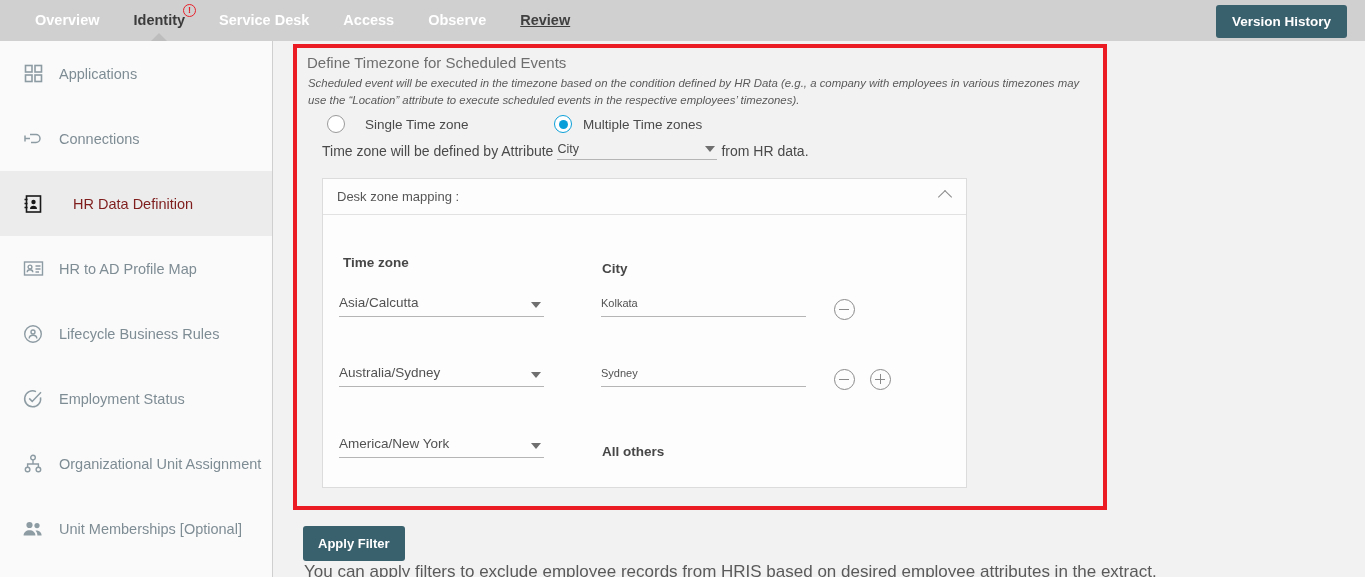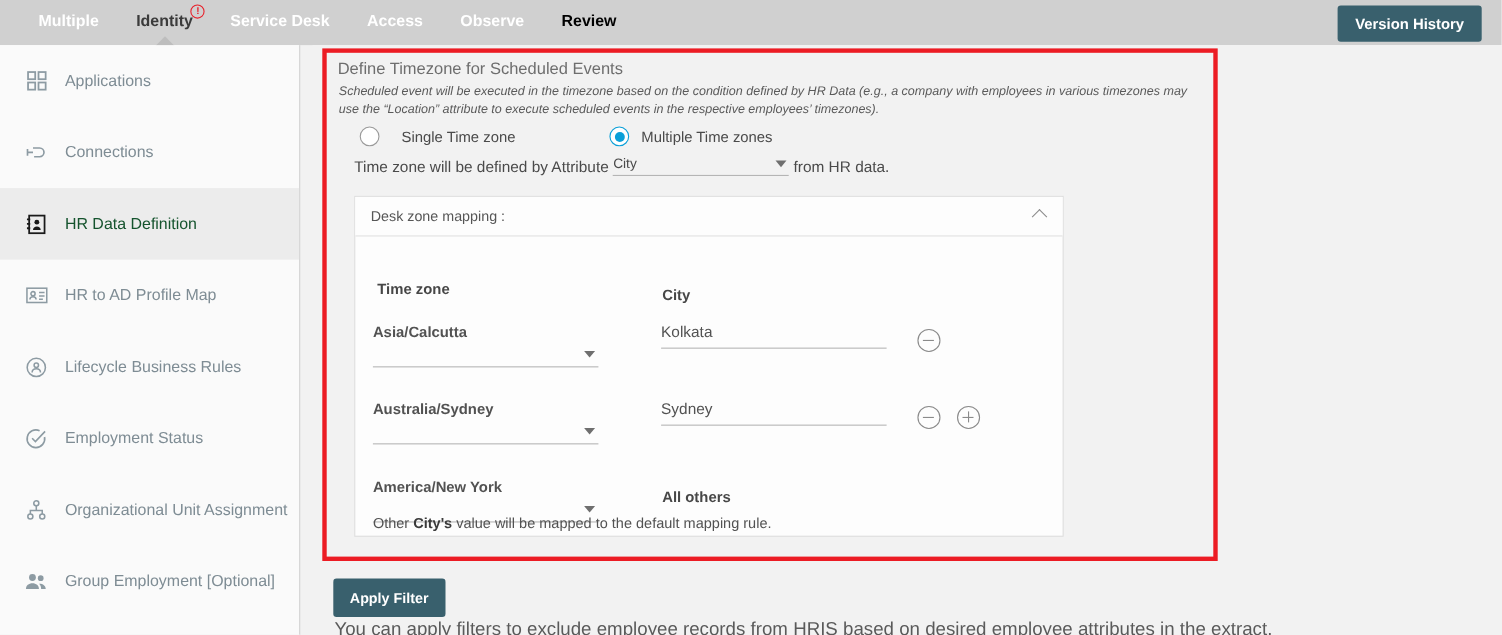--- a/index.html
+++ b/index.html
@@ -19,21 +19,21 @@
     position: absolute; left: 18px; top: 0; height: 41px;
     display: flex; align-items: center; gap: 0;
   }
   .nav-tab {
     position: relative;
     font-size: 14.5px; font-weight: bold; color: #ffffff;
     padding: 0 17px; height: 41px; line-height: 41px;
     cursor: pointer; white-space: nowrap;
   }
   .nav-tab.active { color: #3b3b3b; }
-  .nav-tab.dim { color: #000000; }
+  .nav-tab.dim { color: #404040; text-decoration: underline; }
   .nav-tab .warn-badge {
     position: absolute; top: 4px; right: 6px;
     width: 13px; height: 13px; border-radius: 50%;
     border: 1.4px solid #e8202a; color: #e8202a;
     font-size: 9px; font-weight: bold; line-height: 11px; text-align: center;
     background: #d0d0d0;
   }
   .nav-tab .caret {
     position: absolute; left: 50%; bottom: -1px; transform: translateX(-50%);
     width: 0; height: 0;
@@ -59,21 +59,21 @@
     padding-left: 22px; gap: 15px; cursor: pointer;
   }
   .side-item.selected { background: #ececec; }
   .side-icon {
     width: 22px; height: 22px; flex: 0 0 22px;
     display: flex; align-items: center; justify-content: center;
     color: #8d9ba3;
   }
   .side-item.selected .side-icon { color: #1a1a1a; }
   .side-label { font-size: 14.5px; color: #7e8c94; white-space: nowrap; }
-  .side-item.selected .side-label { color: #14532d; }
+  .side-item.selected .side-label { color: #7f1d1d; margin-left: 14px; }
 
   
   .content {
     position: absolute; left: 284px; top: 41px;
     width: 1091px; height: 536px; background: #f2f2f2;
   }
   .redbox {
     position: absolute; left: 9px; top: 3px; width: 814px; height: 466px;
     border: 4px solid #ec1c24; background: #f2f2f2;
   }
@@ -144,34 +144,34 @@
   .col-head.tz { left: 20px; top: 40px; }
   .col-head.city { left: 279px; top: 46px; }
 
   .map-row { position: absolute; left: 0; width: 100%; height: 40px; }
   .map-row.r1 { top: 78px; }
   .map-row.r2 { top: 148px; }
   .map-row.r3 { top: 219px; }
 
   .tz-select {
     position: absolute; left: 16px; width: 205px;
-    border-bottom: 1px solid #b5b5b5; padding-bottom: 22px; font-weight: bold;
+    border-bottom: 1px solid #b5b5b5; padding-bottom: 5px;
   }
   .tz-select .val { font-size: 13.5px; color: #525252; }
   .tz-select .arrow {
     position: absolute; right: 3px; bottom: 8px;
     width: 0; height: 0;
     border-left: 5px solid transparent; border-right: 5px solid transparent;
     border-top: 6px solid #6f6f6f;
   }
   .city-input {
     position: absolute; left: 278px; width: 205px;
     border-bottom: 1px solid #b5b5b5; padding-bottom: 5px;
   }
-  .city-input .val { font-size: 14px; color: #525252; }
+  .city-input .val { font-size: 11px; color: #525252; }
   .allothers {
     position: absolute; left: 279px; top: 10px;
     font-size: 13.5px; font-weight: bold; color: #474747;
   }
   .rowbtn {
     position: absolute; width: 21px; height: 21px; border-radius: 50%;
     border: 1.5px solid #8a8a8a; cursor: pointer;
   }
   .rowbtn::before {
     content: ""; position: absolute; left: 4px; top: 8.5px;
@@ -206,21 +206,21 @@
     position: absolute; right: 2px; top: 400px; width: 7px; height: 170px;
     background: #c6c6c6; border-radius: 4px; cursor: pointer;
   }
 </style>
 </head>
 <body>
 
 <div class="topbar">
   <div class="nav-tabs">
     <div class="nav-tab">
-      <span>Multiple</span>
+      <span>Overview</span>
     </div>
     <div class="nav-tab active">
       <span>Identity</span>
       <span class="warn-badge">!</span>
       <span class="caret"></span>
     </div>
     <div class="nav-tab">
       <span>Service Desk</span>
     </div>
     <div class="nav-tab">
@@ -320,21 +320,21 @@
 
   <div class="side-item">
     <span class="side-icon">
       <svg width="22" height="18" viewBox="0 0 22 18" fill="currentColor">
         <circle cx="7.5" cy="5" r="3.1"></circle>
         <circle cx="15" cy="5.6" r="2.6"></circle>
         <path d="M1.6 15.5c0-3.2 2.6-5.2 5.9-5.2s5.9 2 5.9 5.2z"></path>
         <path d="M14 10.6c3 0 5.6 1.7 5.6 4.9h-4.2c0-2-.6-3.6-1.9-4.8z"></path>
       </svg>
     </span>
-    <span class="side-label">Group Employment [Optional]</span>
+    <span class="side-label">Unit Memberships [Optional]</span>
   </div>
 </div>
 
 <div class="content">
 
   <div class="redbox">
 
     <div class="panel-title">Define Timezone for Scheduled Events</div>
     <div class="panel-desc">Scheduled event will be executed in the timezone based on the condition defined by HR Data (e.g., a company with employees in various timezones may use the “Location” attribute to execute scheduled events in the respective employees’ timezones).</div>
 
@@ -392,23 +392,20 @@
         </div>
 
         <div class="map-row r3">
           <div class="tz-select">
             <span class="val">America/New York</span>
             <span class="arrow"></span>
           </div>
           <div class="allothers">All others</div>
         </div>
 
-        <div class="default-note">
-          <span>Other </span><b>City's</b><span> value will be mapped to the default mapping rule.</span>
-        </div>
       </div>
     </div>
   </div>
 
   <button class="apply-btn">Apply Filter</button>
   <div class="apply-note">You can apply filters to exclude employee records from HRIS based on desired employee attributes in the extract.</div>
 
   <div class="scrollbar"></div>
 </div>
 

